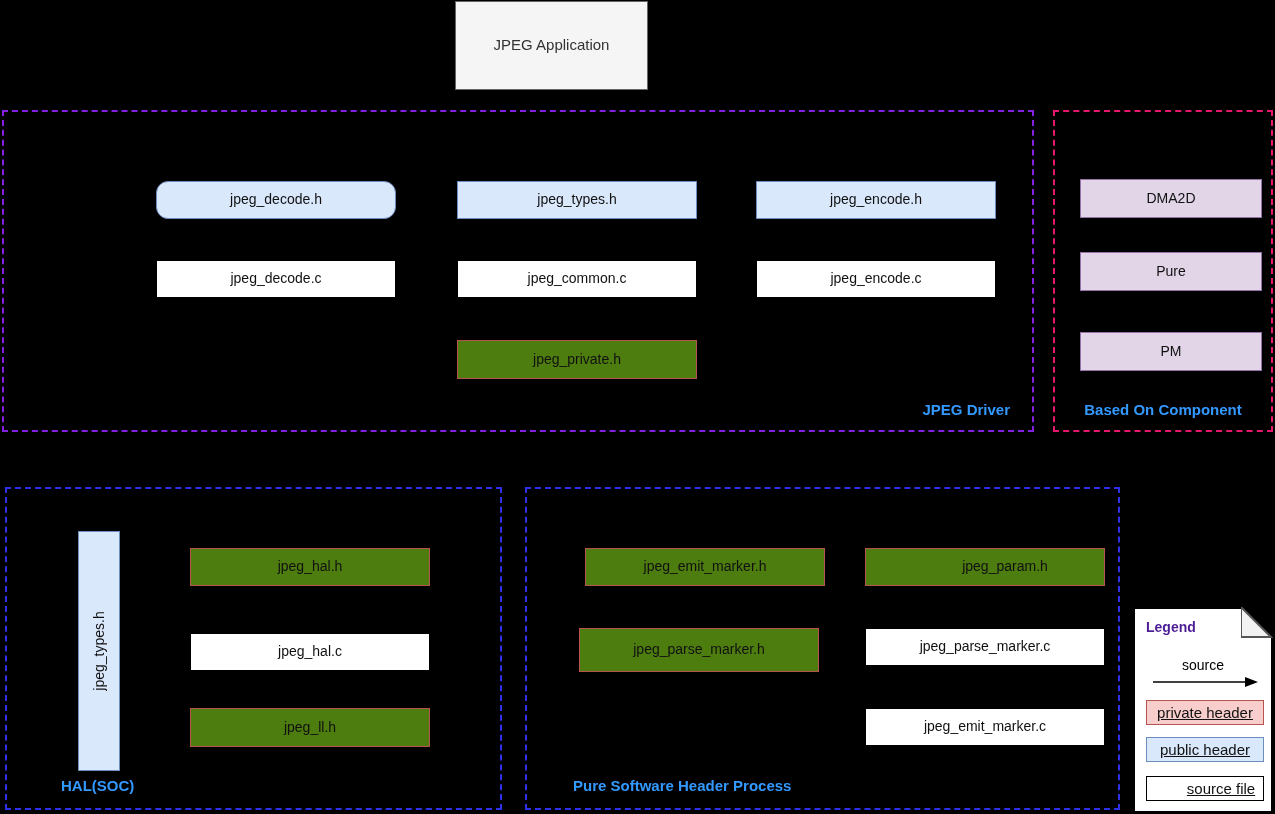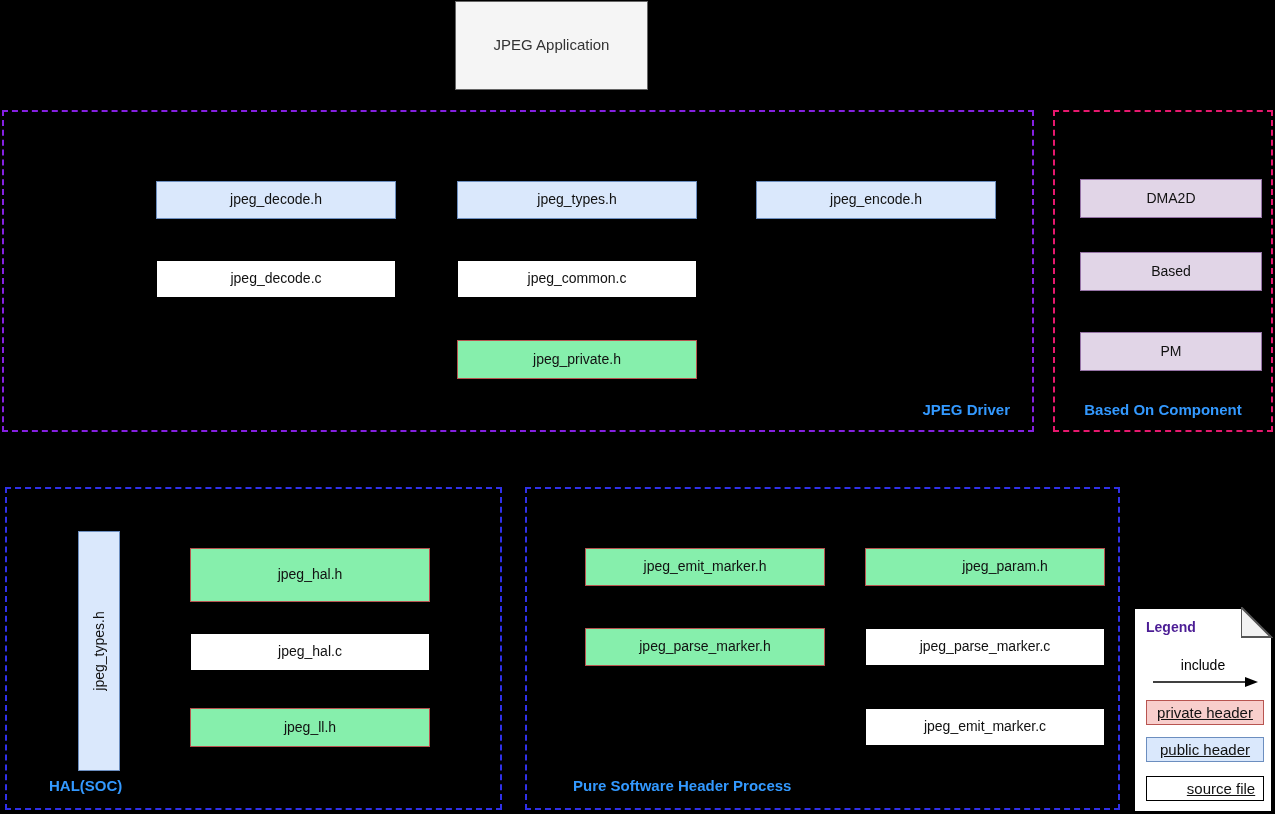--- a/index.html
+++ b/index.html
@@ -6,21 +6,21 @@
   html,body { background:#000; }
   .canvas {
     position:relative; width:1275px; height:814px; background:#000;
     font-family:"Liberation Sans", sans-serif; overflow:hidden;
   }
   .box {
     position:absolute; display:flex; align-items:center; justify-content:center;
     font-size:14px; color:#111; text-align:center; line-height:1.1;
   }
   .public    { background:#dae8fc; border:1.5px solid #6c8ebf; }
-  .private   { background:#86efac; border:1.5px solid #b85450; }
+  .private   { background:#4d7c0f; border:1.5px solid #b85450; }
   .source    { background:#ffffff; border:1.5px solid #000000; }
   .component { background:#e1d5e7; border:1.5px solid #9673a6; }
   .appbox    { background:#f5f5f5; border:1.5px solid #666666; color:#333; font-size:15px; }
   .region { position:absolute; }
   .region-driver   { border:2px dashed #8520e0; }
   .region-basedon  { border:2px dashed #e6186e; }
   .region-blue     { border:2px dashed #3030e8; }
   .region-label {
     position:absolute; font-weight:bold; font-size:15px; color:#3399ff; white-space:nowrap;
   }
@@ -46,62 +46,63 @@
   .sw-source  { top:167px; background:#ffffff; border:1.5px solid #000000;padding-left:32px; }
 </style>
 </head>
 <body>
 
 <div class="canvas">
 
   <div class="box appbox" style="left:455px; top:1px; width:193px; height:89px;">JPEG Application</div>
 
   <div class="region region-driver" style="left:2px; top:110px; width:1032px; height:322px;">
-    <div class="box public" style="left:152px; top:69px;  width:240px; height:38px;">jpeg_decode.h</div>
+    <div class="box public" style="left:152px; top:69px;  width:240px; height:38px;border-radius:12px;">jpeg_decode.h</div>
     <div class="box public" style="left:453px; top:69px;  width:240px; height:38px;">jpeg_types.h</div>
     <div class="box public" style="left:752px; top:69px;  width:240px; height:38px;">jpeg_encode.h</div>
     <div class="box source" style="left:152px; top:148px; width:240px; height:38px;">jpeg_decode.c</div>
     <div class="box source" style="left:453px; top:148px; width:240px; height:38px;">jpeg_common.c</div>
+    <div class="box source" style="left:752px; top:148px; width:240px; height:38px;">jpeg_encode.c</div>
     <div class="box private" style="left:453px; top:228px; width:240px; height:39px;">jpeg_private.h</div>
     <div class="region-label" style="right:22px; bottom:12px;">JPEG Driver</div>
   </div>
 
   <div class="region region-basedon" style="left:1053px; top:110px; width:220px; height:322px;">
     <div class="box component" style="left:25px; top:67px;  width:182px; height:39px;">DMA2D</div>
-    <div class="box component" style="left:25px; top:140px; width:182px; height:39px;">Based</div>
+    <div class="box component" style="left:25px; top:140px; width:182px; height:39px;">Pure</div>
     <div class="box component" style="left:25px; top:220px; width:182px; height:39px;">PM</div>
     <div class="region-label" style="left:0; right:0; bottom:12px; text-align:center;">Based On Component</div>
   </div>
 
   <div class="region region-blue" style="left:5px; top:487px; width:497px; height:323px;">
     <div class="vbox" style="left:71px; top:42px; width:42px; height:240px;">
       <span>jpeg_types.h</span>
     </div>
-    <div class="box private" style="left:183px; top:59px;  width:240px; height:54px;">jpeg_hal.h</div>
+    <div class="box private" style="left:183px; top:59px;  width:240px; height:38px;">jpeg_hal.h</div>
     <div class="box private" style="left:183px; top:219px; width:240px; height:39px;">jpeg_ll.h</div>
     <div class="box source" style="left:183px; top:144px; width:240px; height:38px;">jpeg_hal.c</div>
-    <div class="region-label" style="left:42px; bottom:14px;">HAL(SOC)</div>
+    <div class="region-label" style="left:54px; bottom:14px;">HAL(SOC)</div>
   </div>
 
   <div class="region region-blue" style="left:525px; top:487px; width:595px; height:323px;">
     <div class="box private" style="left:58px;  top:59px;  width:240px; height:38px;">jpeg_emit_marker.h</div>
-    <div class="box private" style="left:58px;  top:139px; width:240px; height:38px;">jpeg_parse_marker.h</div>
+    <div class="box private" style="left:52px;  top:139px; width:240px; height:44px;">jpeg_parse_marker.h</div>
     <div class="box private" style="left:338px; top:59px;  width:240px; height:38px;padding-left:40px;">jpeg_param.h</div>
     <div class="box source" style="left:338px; top:139px; width:240px; height:38px;">jpeg_parse_marker.c</div>
     <div class="box source" style="left:338px; top:219px; width:240px; height:38px;">jpeg_emit_marker.c</div>
     <div class="region-label" style="left:46px; bottom:14px;">Pure Software Header Process</div>
   </div>
 
   <div class="legend">
     <svg class="legend-fold" viewBox="0 0 32 32">
       <polygon points="0,0 32,0 32,32" fill="#000000"></polygon>
       <polygon points="0,0 30,30 0,30" fill="#f2f2f2" stroke="#555" stroke-width="2"></polygon>
     </svg>
     <div class="legend-title">Legend</div>
-    <div class="legend-include">include</div>
+    <div class="legend-include">source</div>
     <svg class="legend-arrow" width="106" height="14">
       <line x1="0" y1="7" x2="92" y2="7" stroke="#000" stroke-width="1.6"></line>
       <polygon points="92,2 105,7 92,12" fill="#000"></polygon>
     </svg>
     <div class="swatch sw-private">private header</div>
     <div class="swatch sw-public">public header</div>
     <div class="swatch sw-source">source file</div>
   </div>
 
 </div>

